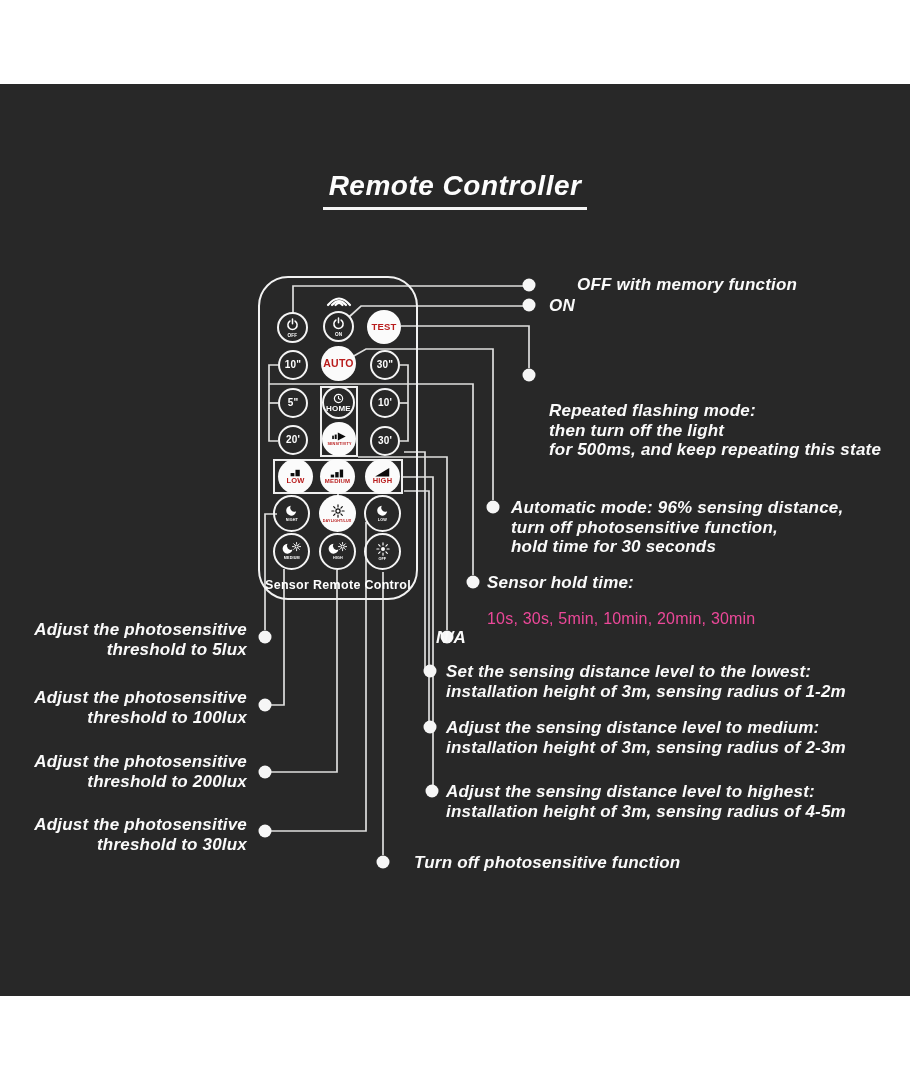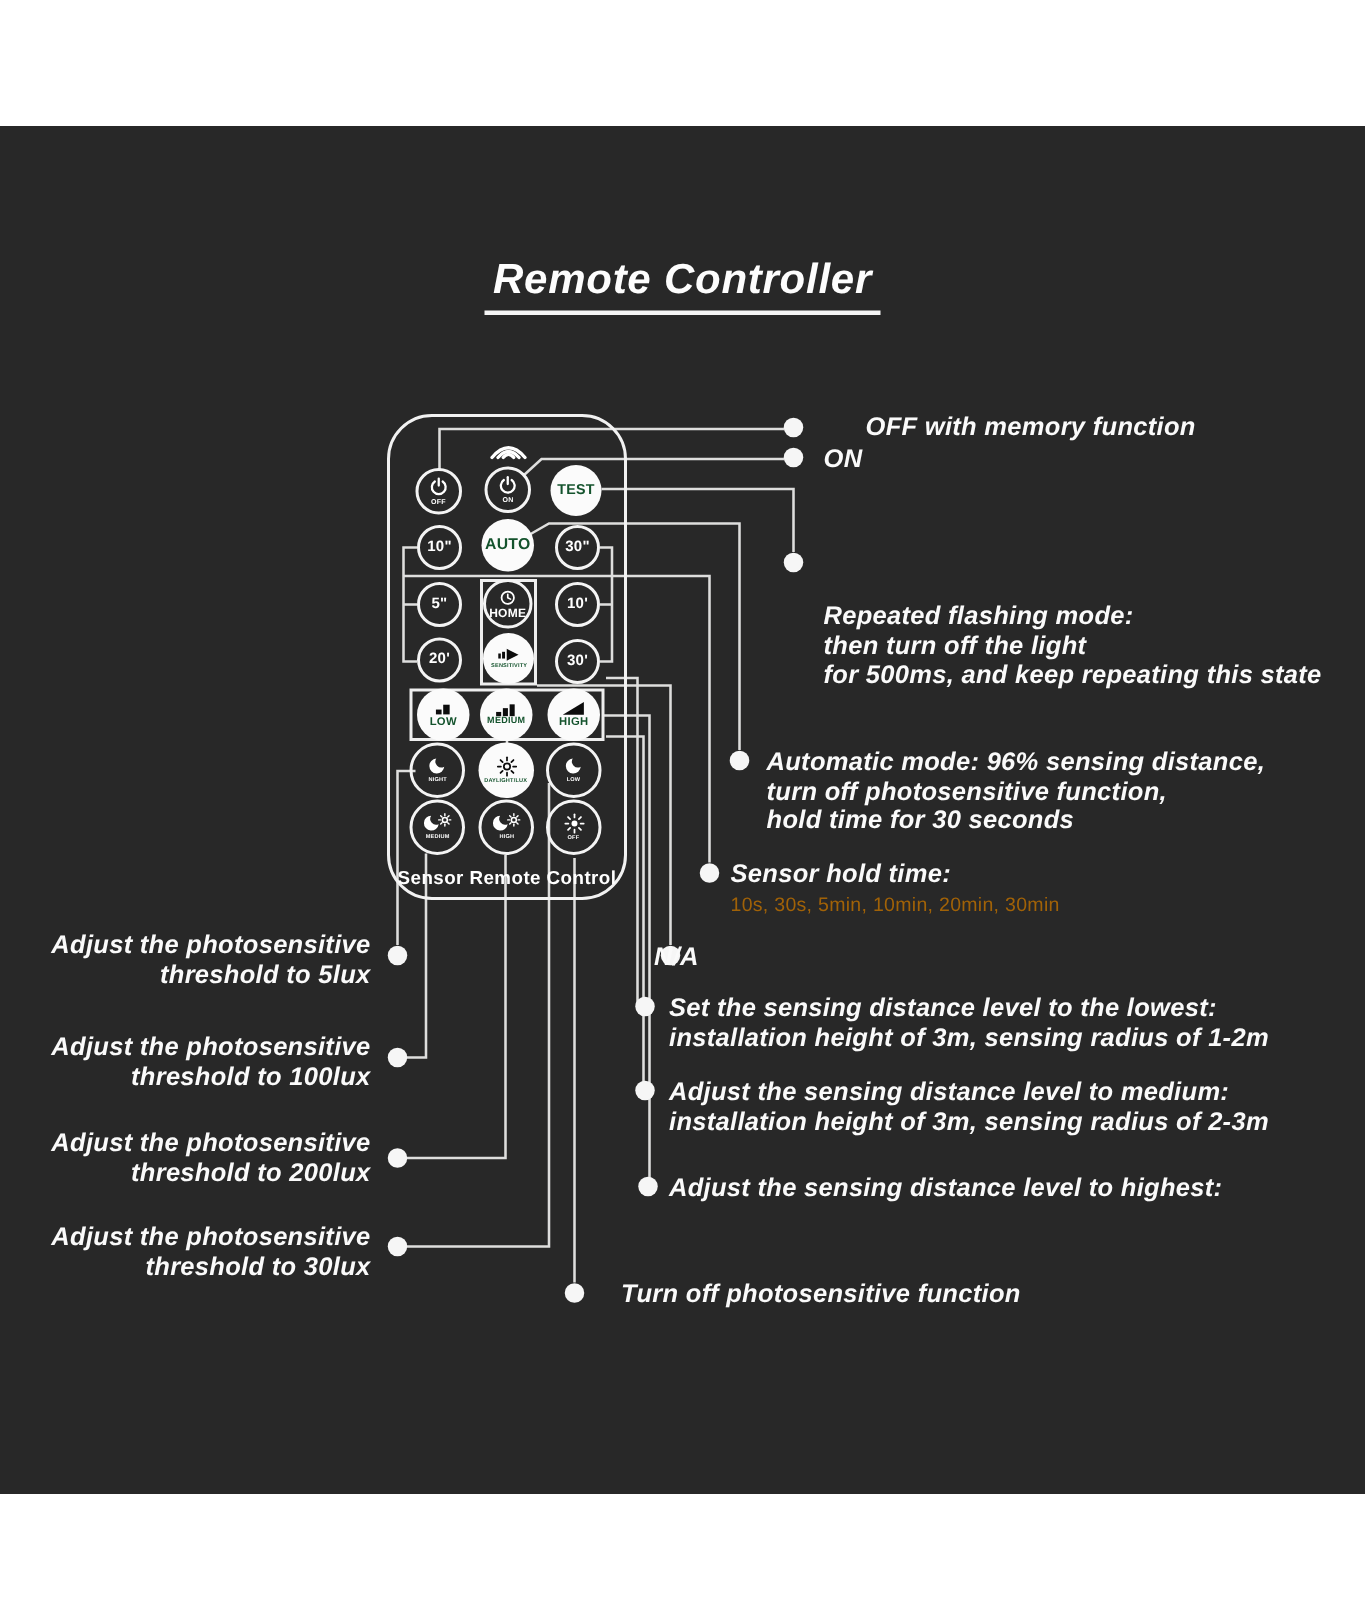--- a/index.html
+++ b/index.html
@@ -23,36 +23,36 @@
   .remote{
     position:absolute;left:258px;top:276px;width:160px;height:324px;
     border:2.5px solid #f2f2f2;border-radius:30px;z-index:3;box-sizing:border-box;
   }
   .btn{
     position:absolute;border-radius:50%;box-sizing:border-box;z-index:4;
     display:flex;flex-direction:column;align-items:center;justify-content:center;
     font-weight:bold;line-height:1;text-align:center;
   }
   .btn-outline{border:2px solid #f4f4f4;color:#fff;background:transparent;}
-  .btn-filled{background:#fbfbfb;color:#14532d;border:none;}
+  .btn-filled{background:#fbfbfb;color:#b91c1c;border:none;}
   .lbl{font-weight:bold;letter-spacing:.2px;}
   .lbl-mid{font-size:10px;}
   .lbl-tiny{font-size:6px;transform:scale(.78);margin-top:1px;white-space:nowrap;}
   .lbl-micro{font-size:6px;transform:scale(.62);margin-top:0;white-space:nowrap;}
   .group-box{position:absolute;border:2px solid #eeeeee;box-sizing:border-box;z-index:3;background:transparent;}
   .footer-line{
     position:absolute;left:258px;top:578px;width:160px;text-align:center;z-index:4;
     color:#fff;font-weight:bold;font-size:12.5px;letter-spacing:.3px;
   }
   
   .ann{position:absolute;color:#fafafa;font-size:17px;font-weight:bold;font-style:italic;
        line-height:19.5px;z-index:3;white-space:nowrap;letter-spacing:.2px;}
   .ann-right{text-align:left;}
   .ann-left{text-align:right;}
-  .ann .plain{font-weight:normal;font-style:normal;color:#a16207;font-size:13px;}
+  .ann .plain{font-weight:normal;font-style:normal;color:#ec4899;font-size:16px;margin-top:16px;}
   .icon{display:block;}
 </style>
 </head>
 <body>
 
 <div class="art"></div>
 
 <svg class="overlay">
 
   <polyline class="wire" points="293,314 293,286 523,286"></polyline>
@@ -300,20 +300,21 @@
 <div class="ann ann-right" style="left:446px;top:662px;">
   <div>Set the sensing distance level to the lowest:</div>
   <div>installation height of 3m, sensing radius of 1-2m</div>
 </div>
 <div class="ann ann-right" style="left:446px;top:718px;">
   <div>Adjust the sensing distance level to medium:</div>
   <div>installation height of 3m, sensing radius of 2-3m</div>
 </div>
 <div class="ann ann-right" style="left:446px;top:782px;">
   <div>Adjust the sensing distance level to highest:</div>
+  <div>installation height of 3m, sensing radius of 4-5m</div>
 </div>
 <div class="ann ann-right" style="left:414px;top:853px;font-style:italic;">
   <div>Turn off photosensitive function</div>
 </div>
 
 <div class="ann ann-left" style="right:663px;top:620px;">
   <div>Adjust the photosensitive</div>
   <div>threshold to 5lux</div>
 </div>
 <div class="ann ann-left" style="right:663px;top:688px;">

